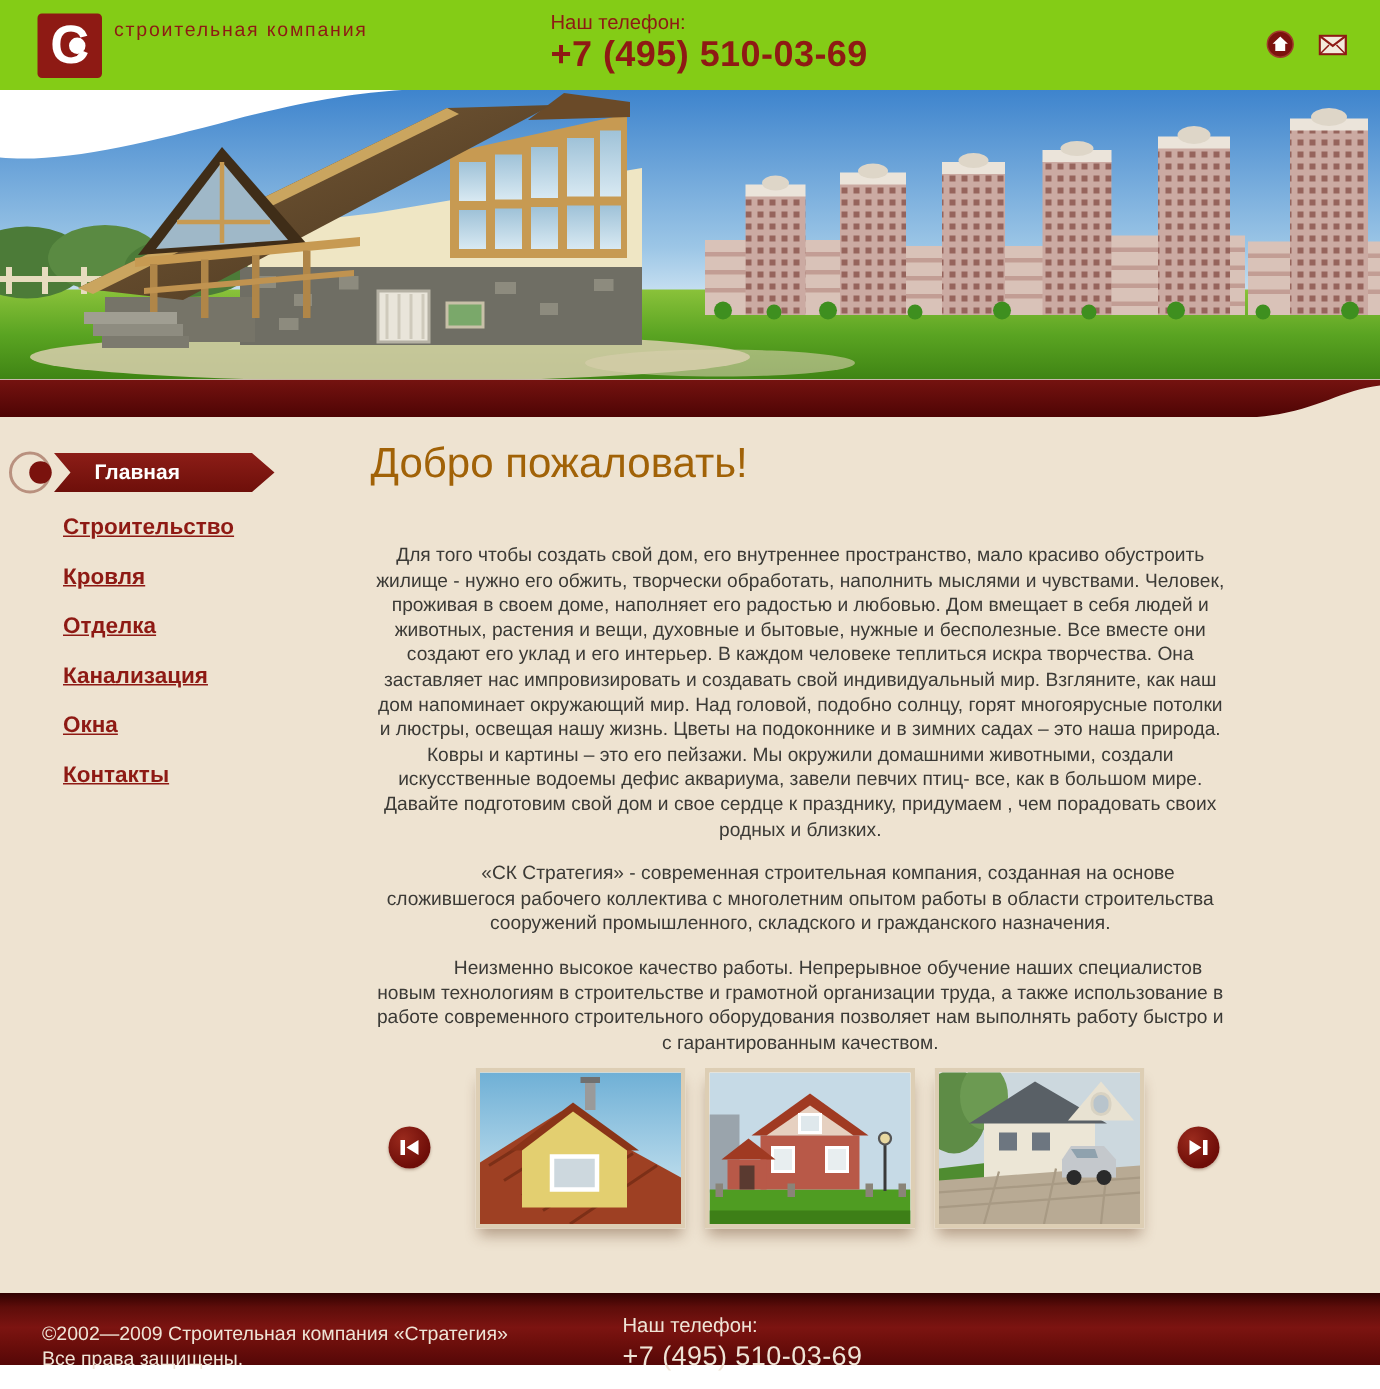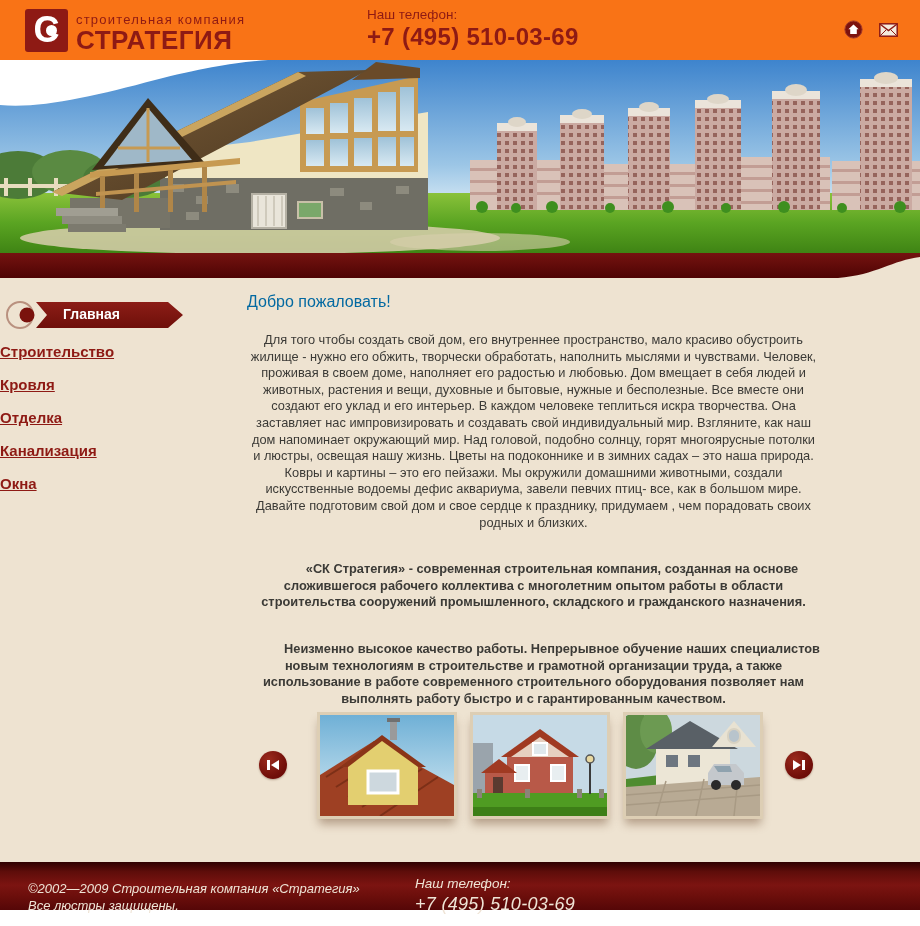--- a/index.html
+++ b/index.html
@@ -4,21 +4,21 @@
 <style>
   * { box-sizing: border-box; margin: 0; padding: 0; }
   html,body { width:920px; }
   body {
     font-family:"Liberation Sans", sans-serif;
     background:#ffffff;
     width:920px; height:926px;
     position:relative; overflow:hidden;
   }
   
-  .header { height:60px; background:#f97316; position:relative; z-index:6; }
+  .header { height:60px; background:#84cc16; position:relative; z-index:6; }
   .logo { position:absolute; left:25px; top:9px; display:flex; align-items:flex-start; }
   .logo-mark {
     width:43px; height:43px; background:#8e1a14; border-radius:3px;
     color:#fff; font-weight:bold; font-size:36px; line-height:41px; text-align:center;
     position:relative;
   }
   .logo-ball { position:absolute; left:21px; top:16px; width:11px; height:11px;
     border-radius:50%; background:#fff; }
   .logo-text { margin-left:8px; color:#8e1a14; padding-top:3px; }
   .logo-tagline { font-size:13px; letter-spacing:1.2px; }
@@ -38,61 +38,60 @@
   .band svg { display:block; }
 
   
   .content { height:584px; background:#eee3d1; position:relative; }
 
   .sidebar { position:absolute; left:0; top:0; width:240px; }
   .nav-active { position:relative; height:30px; margin-top:22px;padding-left:33px; }
   .nav-active svg { position:absolute; left:0; top:0; }
   .nav-active-label { position:absolute; left:63px; top:6px; color:#fff;
     font-size:14px; font-weight:bold; cursor:default; }
-  .nav-list { list-style:none; margin-top:13px; }
+  .nav-list { list-style:none; margin-top:13px; padding-left:42px; }
   .nav-list li { height:33px; }
   .nav-list a { color:#8e1a14; font-size:15px; font-weight:bold;
     text-decoration:underline; cursor:pointer; }
 
   .main { position:absolute; left:247px; top:15px; width:573px; }
-  .main-title { font-size:16px; font-weight:400; color:#0369a1; margin-bottom:21px; }
+  .main-title { font-size:28px; font-weight:400; color:#a16207; margin-bottom:37px; }
   .main p { font-size:12.8px; line-height:16.6px; color:#3b3a36;text-align:center; }
-  .main p.indent { text-indent:37px; margin-top:30px;font-weight:bold; }
+  .main p.indent { text-indent:37px; margin-top:13px; }
 
   .carousel { position:absolute; left:259px; top:427px; width:556px; height:120px;
     display:flex; align-items:center; }
   .car-btn { width:28px; height:28px; border-radius:50%; flex:0 0 28px;
     background:radial-gradient(circle at 35% 30%, #9a2a1d, #6e0d08 70%);
     display:flex; align-items:center; justify-content:center; cursor:pointer;
     box-shadow:0 1px 2px rgba(80,40,20,.35); }
   .thumbs { display:flex; gap:13px; margin-left:30px; margin-right:22px; }
   .thumb { width:140px; height:107px; border:3px solid #ddceb4; background:#fff;
     box-shadow:0 7px 9px -2px rgba(92,52,24,.4); cursor:pointer; }
   .thumb svg { display:block; }
 
   
   .footer { height:48px; position:relative; color:#efe4d6;
-    background:linear-gradient(#300101 0%, #5e0d0a 20%, #7c1411 48%, #6b0e0b 72%, #550707 100%);font-style:italic; }
+    background:linear-gradient(#300101 0%, #5e0d0a 20%, #7c1411 48%, #6b0e0b 72%, #550707 100%); }
   .footer-copy { position:absolute; left:28px; top:18px; font-size:13px; line-height:17px; }
   .footer-phone { position:absolute; left:415px; top:14px; }
   .fp-label { font-size:13.5px; }
   .fp-number { font-size:18px; margin-top:3px; letter-spacing:0.3px; }
 </style>
 </head>
 <body>
 
 <div class="header">
   <div class="logo">
     <div class="logo-mark">
       <span>C</span>
       <span class="logo-ball"></span>
     </div>
     <div class="logo-text">
       <div class="logo-tagline">строительная компания</div>
-      <div class="logo-name">СТРАТЕГИЯ</div>
     </div>
   </div>
   <div class="header-phone">
     <div class="hp-label">Наш телефон:</div>
     <div class="hp-number">+7 (495) 510-03-69</div>
   </div>
   <div class="header-icons">
     <span class="hicon">
       <svg width="19" height="19" viewBox="0 0 19 19">
         <circle cx="9.5" cy="9.5" r="8.6" fill="#7c120e" stroke="#a03a2a" stroke-width="1"></circle>
@@ -313,20 +312,21 @@
         <path d="M36,2 L168,2 L183,15 L168,28 L36,28 L47,15 Z" fill="url(#ribg)"></path>
       </svg>
       <span class="nav-active-label">Главная</span>
     </div>
     <ul class="nav-list">
       <li><a>Строительство</a></li>
       <li><a>Кровля</a></li>
       <li><a>Отделка</a></li>
       <li><a>Канализация</a></li>
       <li><a>Окна</a></li>
+      <li><a>Контакты</a></li>
     </ul>
   </div>
 
   <div class="main">
     <h1 class="main-title">Добро пожаловать!</h1>
     <p>Для того чтобы создать свой дом, его внутреннее пространство, мало красиво обустроить жилище - нужно его обжить, творчески обработать, наполнить мыслями и чувствами. Человек, проживая в своем доме, наполняет его радостью и любовью. Дом вмещает в себя людей и животных, растения и вещи, духовные и бытовые, нужные и бесполезные. Все вместе они создают его уклад и его интерьер. В каждом человеке теплиться искра творчества. Она заставляет нас импровизировать и создавать свой индивидуальный мир. Взгляните, как наш дом напоминает окружающий мир. Над головой, подобно солнцу, горят многоярусные потолки и люстры, освещая нашу жизнь. Цветы на подоконнике и в зимних садах – это наша природа. Ковры и картины – это его пейзажи. Мы окружили домашними животными, создали искусственные водоемы дефис аквариума, завели певчих птиц- все, как в большом мире. Давайте подготовим свой дом и свое сердце к празднику, придумаем , чем порадовать своих родных и близких.</p>
     <p class="indent">«СК Стратегия» - современная строительная компания, созданная на основе сложившегося рабочего коллектива с многолетним опытом работы в области строительства сооружений промышленного, складского и гражданского назначения.</p>
     <p class="indent">Неизменно высокое качество работы. Непрерывное обучение наших специалистов новым технологиям в строительстве и грамотной организации труда, а также использование в работе современного строительного оборудования позволяет нам выполнять работу быстро и с гарантированным качеством.</p>
   </div>
 
@@ -410,19 +410,19 @@
         <polygon points="1,1 1,11 9,6" fill="#fff"></polygon>
         <rect x="10" y="1" width="3" height="10" fill="#fff"></rect>
       </svg>
     </div>
   </div>
 </div>
 
 <div class="footer">
   <div class="footer-copy">
     <div>©2002—2009 Строительная компания «Стратегия»</div>
-    <div>Все люстры защищены.</div>
+    <div>Все права защищены.</div>
   </div>
   <div class="footer-phone">
     <div class="fp-label">Наш телефон:</div>
     <div class="fp-number">+7 (495) 510-03-69</div>
   </div>
 </div>
 
 </body></html>

